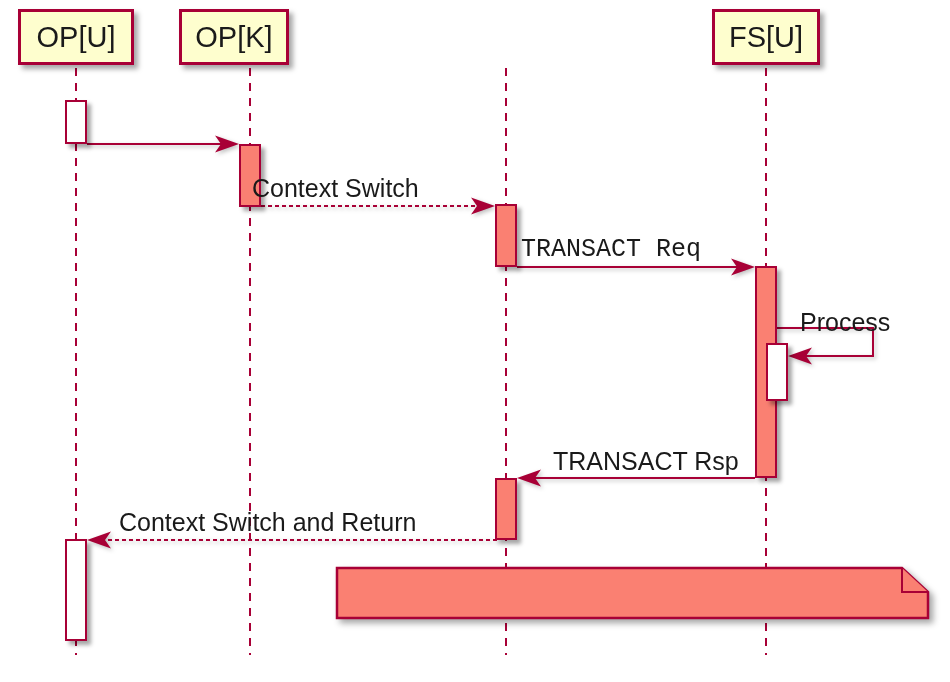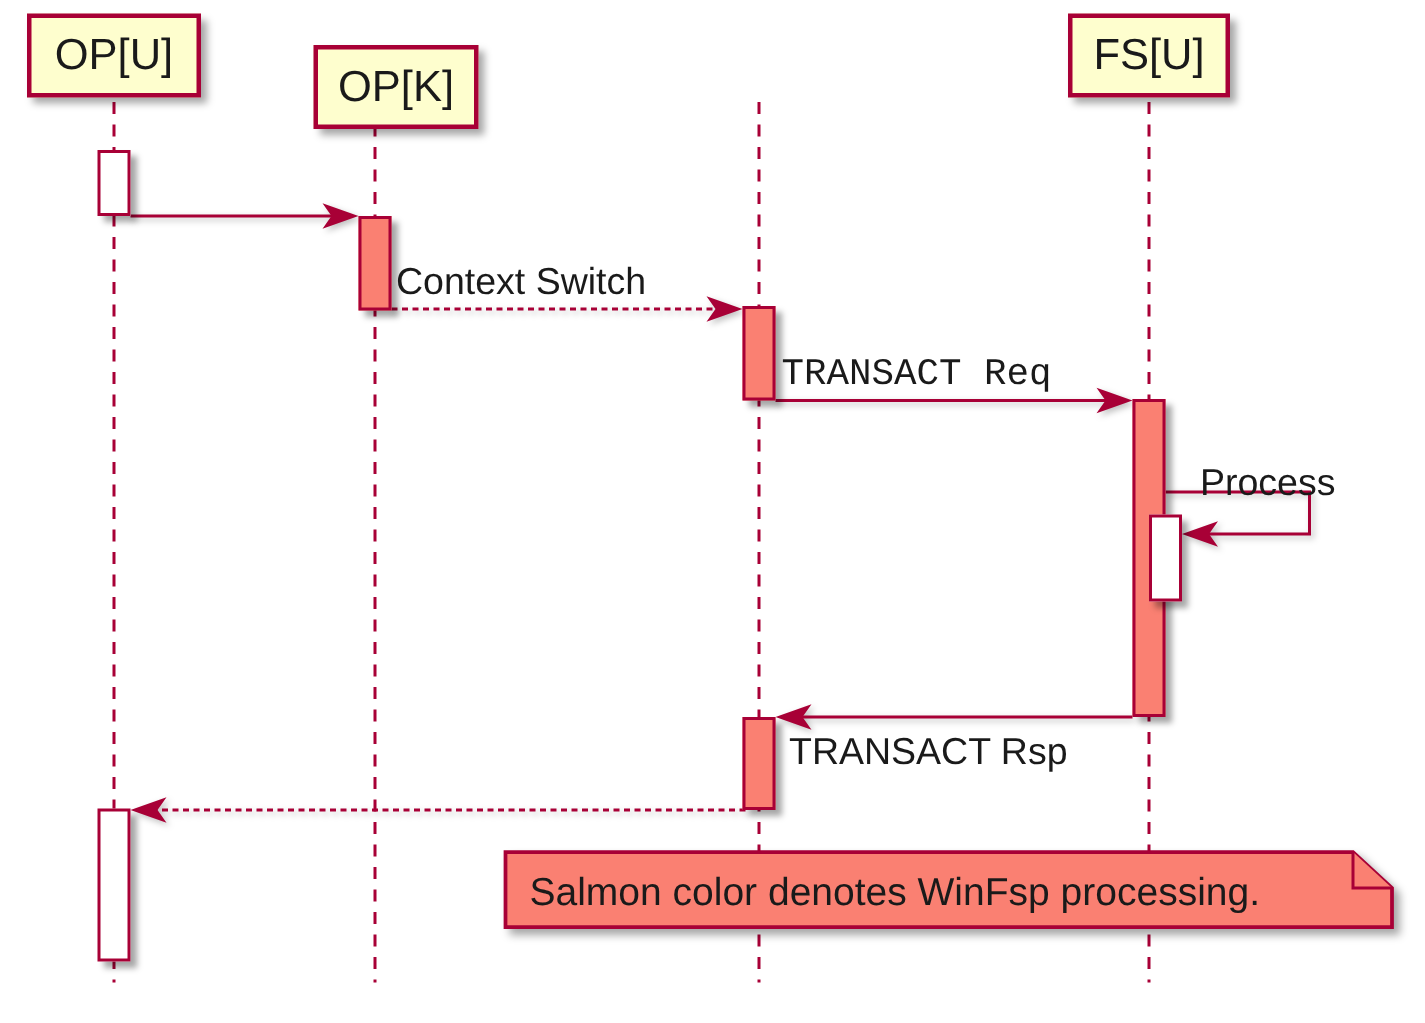--- a/index.html
+++ b/index.html
@@ -29,21 +29,21 @@
   
   .participant{
     position:absolute;top:9px;height:56px;
     background:var(--c-fill);
     border:3px solid var(--c-line);
     box-shadow:4px 4px 5px rgba(0,0,0,0.35);
     display:flex;align-items:center;justify-content:center;
     font-size:29px;color:var(--c-text);
   }
   .p-opu{left:18px;width:116px;}
-  .p-opk{left:209px;width:110px;margin-top:21px;}
+  .p-opk{left:179px;width:110px;}
   .p-fsk{left:457px;width:98px;}
   .p-fsu{left:712px;width:108px;}
 
   
   .bar{
     position:absolute;width:22px;
     border:2px solid var(--c-line);
     box-shadow:4px 4px 4px rgba(0,0,0,0.35);
   }
   .act-busy{background:var(--c-salmon);}
@@ -55,24 +55,24 @@
   .b-fsu2{left:766px;top:343px;height:58px;}
   .b-fsk2{left:495px;top:478px;height:62px;}
   .b-opu2{left:65px;top:539px;height:102px;}
 
   
   .msg-label{
     position:absolute;font-size:25px;line-height:28px;
     color:var(--c-text);white-space:nowrap;
   }
   .m-writefile{left:92px;top:112px;}
-  .m-ctxswitch{left:264px;top:174px;}
+  .m-ctxswitch{left:252px;top:174px;}
   .m-transreq{left:521px;top:236px;font-family:Liberation Mono, monospace;}
   .m-process{left:800px;top:308px;}
-  .m-transrsp{left:526px;top:447px;margin-top:40px;}
+  .m-transrsp{left:553px;top:447px;}
   .m-ctxreturn{left:119px;top:508px;}
 
   
   .note-text{
     position:absolute;left:353px;top:579px;width:560px;
     font-size:26px;line-height:30px;color:var(--c-text);white-space:nowrap;
   }
 </style>
 </head>
 <body>
@@ -129,16 +129,16 @@
   <div class="bar act-busy b-fsk1"></div>
   <div class="bar act-busy b-fsu1"></div>
   <div class="bar act-idle b-fsu2"></div>
   <div class="bar act-busy b-fsk2"></div>
   <div class="bar act-idle b-opu2"></div>
 
   <div class="msg-label m-ctxswitch">Context Switch</div>
   <div class="msg-label m-transreq">TRANSACT Req</div>
   <div class="msg-label m-process">Process</div>
   <div class="msg-label m-transrsp">TRANSACT Rsp</div>
+  <div class="msg-label m-ctxreturn">Context Switch and Return</div>
 
-  <div class="note-text">Salmon color denotes WinFsp processing.</div>
 
 </div>
 
 </body></html>

